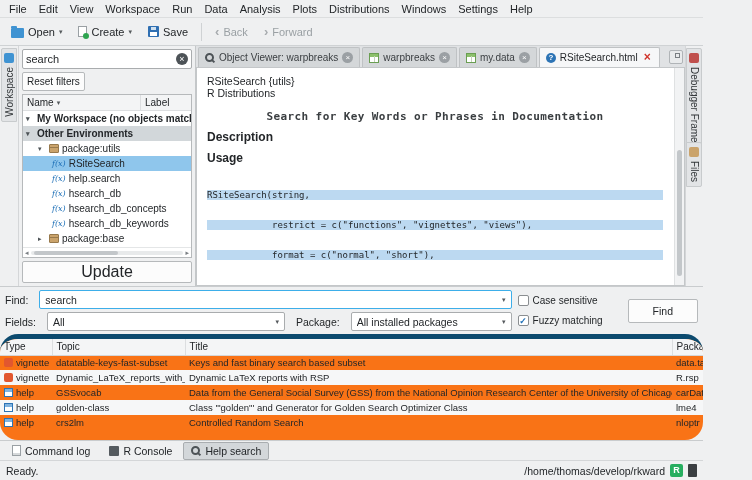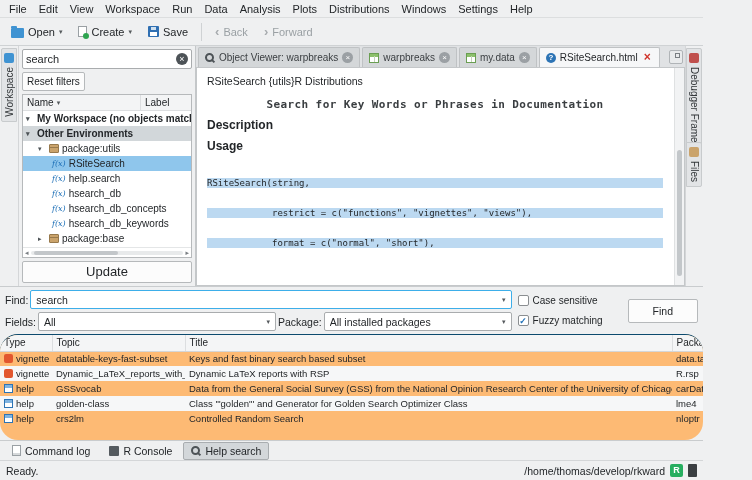--- a/index.html
+++ b/index.html
@@ -67,66 +67,66 @@
   .tree-rows { flex:1; overflow:hidden; font-size:10px; }
   .tree-row { height:15px; display:flex; align-items:center; gap:3px; padding-left:3px; white-space:nowrap; overflow:hidden; }
   .tree-row.bold { font-weight:bold; }
   .tree-row.cat { background:#d2d7da; }
   .tree-row.selected { background:#8fc6ec; }
   .tree-row .arrow { font-size:7px; color:#4d5357; width:8px; flex:0 0 8px; }
   .ind1 { padding-left:15px; } .ind2 { padding-left:29px; }
   .hscroll { height:10px; flex:0 0 10px; display:flex; align-items:center; justify-content:space-between; border-top:1px solid #e4e6e7; color:#7a7f83; font-size:7px; padding:0 2px; }
   .hscroll .track { flex:1; height:4px; margin:0 2px; background:#e8eaeb; border-radius:2px; position:relative; }
   .hscroll .thumb { position:absolute; left:2%; width:55%; top:0; bottom:0; background:#c3c7ca; border-radius:2px; }
-  .update-btn { height:22px; flex:0 0 22px; background:#fcfcfc; border:1px solid #b6b9bb; border-radius:2px; font-size:13px; text-align:center; line-height:20px; }
+  .update-btn { height:22px; flex:0 0 22px; background:#fcfcfc; border:1px solid #b6b9bb; border-radius:2px; font-size:16px; text-align:center; line-height:20px; }
 
   .main-col { flex:1; min-width:0; display:flex; flex-direction:column; }
   .tabbar { height:22px; flex:0 0 22px; display:flex; align-items:flex-end; background:#e0e2e4; border-bottom:1px solid #c4c7c9; padding:2px 2px 0 2px; gap:2px; }
   .tab { display:flex; align-items:center; gap:4px; height:20px; padding:0 6px; background:#d4d7d9; border:1px solid #bfc2c4; border-bottom:none; border-radius:2px 2px 0 0; font-size:10px; color:#3a3e41; white-space:nowrap; overflow:hidden; }
   .tab.active { background:#f6f7f8; color:#232629; }
   .tab-close { width:11px; height:11px; flex:0 0 11px; border-radius:50%; background:#9ba0a4; color:#fff; font-size:8px; line-height:11px; text-align:center; }
   .tab-close.red { background:transparent; color:#d0342c; font-size:12px; font-weight:bold; }
   .detach-btn { margin-left:auto; width:14px; height:14px; border:1px solid #b0b4b7; border-radius:2px; background:#e9ebec; margin-bottom:3px; position:relative; }
   .detach-btn::before { content:""; position:absolute; inset:2px 2px 5px 5px; border:1px solid #7a7f83; }
 
   .doc-area { flex:1; min-height:0; background:#fff; border:1px solid #c4c7c9; border-top:none; position:relative; overflow:hidden; }
   .doc-scrollbar { position:absolute; top:0; right:0; bottom:0; width:10px; background:#f2f3f4; border-left:1px solid #dfe1e2; }
   .doc-thumb { position:absolute; left:2px; right:2px; top:38%; height:58%; background:#c3c7ca; border-radius:3px; }
   .doc-content { position:absolute; inset:0 11px 0 0; padding:7px 10px 0 10px; overflow:hidden; }
-  .doc-header { display:flex; justify-content:flex-start; font-size:10.5px; }
+  .doc-header { display:flex; justify-content:space-between; font-size:10.5px;flex-direction:column; }
   .doc-title { text-align:center; font:bold 11px "DejaVu Sans Mono",monospace; letter-spacing:0.4px; margin:11px 0 6px 0; color:#3a3e41; }
   .doc-h3 { font-size:12px; font-weight:bold; margin:7px 0 4px 0; }
   .doc-para { font-size:10.5px; line-height:1.35; }
   .doc-link { color:#2980b9; text-decoration:underline; cursor:pointer; }
   .codeblock { margin-top:5px; font:9px "DejaVu Sans Mono",monospace; line-height:10px; white-space:pre; }
   .codeline { background:#bcd9f1; }
 
   .right-strip { width:18px; flex:0 0 18px; position:relative; border-left:1px solid #d4d6d8; }
   .vtab-right { position:absolute; right:1px; width:16px; background:#e2e4e6; border:1px solid #c8cbcd; border-radius:0 2px 2px 0; display:flex; flex-direction:column; align-items:center; padding:4px 0; gap:4px; }
   .vtab-right .vlabel { writing-mode:vertical-rl; font-size:10px; color:#33373a; }
   .vtab-right.t1 { top:2px; } .vtab-right.t2 { top:96px; }
 
   
   .find-panel { flex:0 0 46px; display:flex; gap:6px; padding:3px 5px; border-top:1px solid #c9ccce; align-items:stretch; }
   .fp-left { flex:1; min-width:0; display:flex; flex-direction:column; gap:3px; }
-  .fp-row { flex:1; display:flex; align-items:center; gap:2px; }
+  .fp-row { flex:1; display:flex; align-items:center; gap:11px; }
   .fp-label { white-space:nowrap; font-size:10.5px; }
   .combo { height:19px; background:#fff; border:1px solid #a9acae; border-radius:2px; display:flex; align-items:center; padding:0 5px; font-size:10.5px; gap:4px; min-width:0; }
   .combo.focused { border-color:#3daee9; }
   .combo .val { flex:1; overflow:hidden; white-space:nowrap; }
   .combo.grow { flex:1; }
   .combo.w240 { width:238px; flex:0 0 238px; }
   .fp-checks { flex:0 0 104px; display:flex; flex-direction:column; justify-content:space-around; }
   .cb-row { display:flex; align-items:center; gap:4px; font-size:10px; white-space:nowrap; }
   .cb { width:11px; height:11px; flex:0 0 11px; background:#fff; border:1px solid #8a8e91; border-radius:2px; font-size:9px; line-height:10px; text-align:center; color:#1d6fb7; font-weight:bold; }
   .fp-findcol { flex:0 0 46px; display:flex; align-items:center; justify-content:center; }
   .find-btn { padding:5px 24px; background:#fcfcfc; border:1px solid #b6b9bb; border-radius:2px; font-size:10.5px; }
 
   
-  .results { flex:1; min-height:0; background:#fdba74; border-top:1px solid #0c4a6e; overflow:hidden;border-radius:18px; }
+  .results { flex:1; min-height:0; background:#f97316; border-top:5px solid #0c4a6e; overflow:hidden;border-radius:18px; }
   table { width:100%; border-collapse:collapse; table-layout:fixed; font-size:9.5px; }
   th { text-align:left; font-weight:normal; background:#f4f5f6; border-right:1px solid #dcdee0; border-bottom:1px solid #d4d6d8; padding:2px 4px; height:16px; font-size:10px; white-space:nowrap; overflow:hidden; }
   th:last-child { border-right:none; }
   td { padding:1px 4px; height:15px; white-space:nowrap; overflow:hidden; }
   tr.alt td { background:#f6f7f8; }
   col.c-type { width:52px; } col.c-topic { width:133px; } col.c-title { width:487px; }
 
   
   .bottom-tabs { flex:0 0 20px; display:flex; align-items:center; gap:3px; padding:0 4px; border-top:1px solid #c9ccce; }
   .btab { display:flex; align-items:center; gap:4px; padding:2px 7px; border-radius:2px; border:1px solid transparent; font-size:10.5px; }

